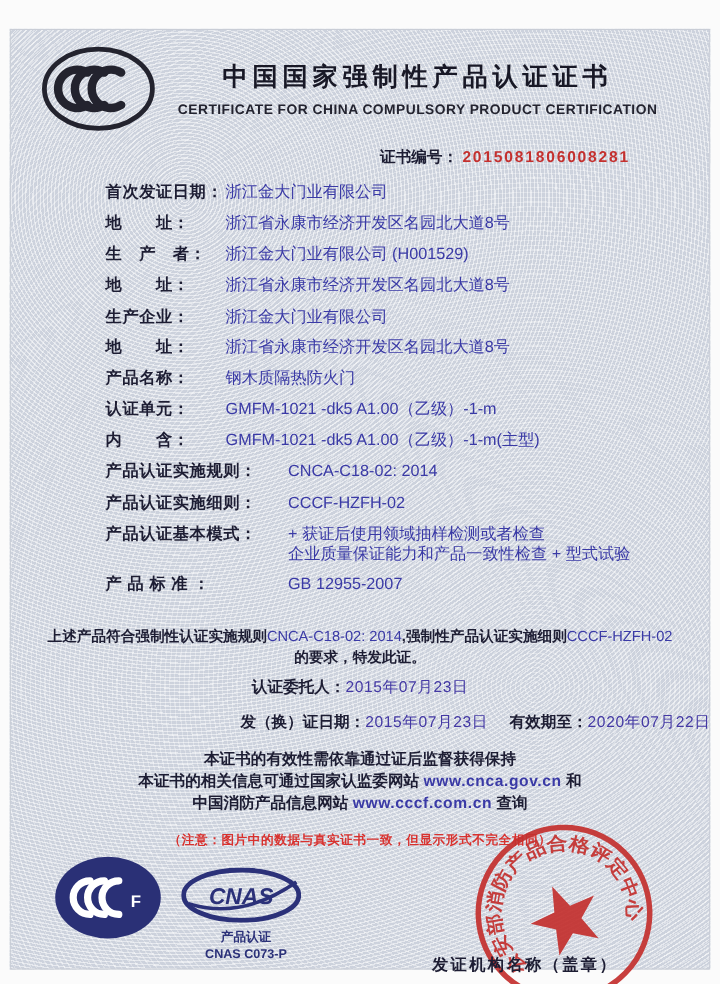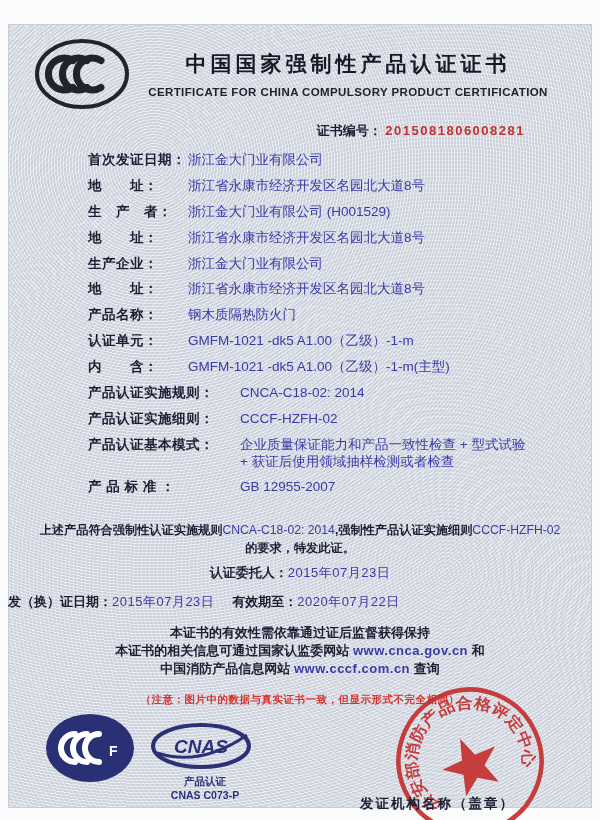--- a/index.html
+++ b/index.html
@@ -40,21 +40,21 @@
   .row{display:flex;padding-left:80px;margin-bottom:9px;font-size:13.5px;line-height:1.25;}
   .row .lbl{flex:none;width:100px;font-weight:bold;color:#1d1d33;letter-spacing:0.5px;}
   .row.wide .lbl{width:152px;}
   .row .val{color:#3a3aa6;padding-right:8px;}
   .row .val .val-line{display:block;}
   
   .statement{margin-top:26px;text-align:center;font-size:12.2px;color:#1d1d33;font-weight:bold;line-height:1.45;padding:0 10px;}
   .statement .code{color:#3a3aa6;font-weight:normal;}
   .stmt-line3{margin-top:6px;font-size:13px;}
   .date-val{color:#4338a4;font-weight:normal;letter-spacing:0.5px;}
-  .issue-line{margin-top:11px;text-align:left;font-size:13px;color:#1d1d33;font-weight:bold;}
+  .issue-line{margin-top:11px;text-align:right;font-size:13px;color:#1d1d33;font-weight:bold;}
   .issue-line .gap{display:inline-block;width:18px;}
   .validity-line{margin-top:13px;text-align:center;font-size:13px;font-weight:bold;color:#1d1d33;}
   .info-line{margin-top:0;text-align:center;font-size:13px;font-weight:bold;color:#1d1d33;}
   .info-line .url{color:#3a3aa6;font-weight:bold;letter-spacing:0.5px;}
   .red-notice{margin-top:15px;text-align:center;font-size:10.5px;font-weight:bold;color:#d8312e;letter-spacing:0.5px;}
   
   .footer{position:relative;height:132px;margin-top:4px;}
   .cccf-logo{position:absolute;left:37px;top:2px;width:90px;height:70px;}
   .cnas-logo{position:absolute;left:143px;top:12px;width:100px;height:46px;}
   .cnas-caption{position:absolute;left:142px;top:64px;width:110px;text-align:center;
@@ -126,22 +126,22 @@
       <span class="lbl">产品认证实施规则：</span>
       <span class="val">CNCA-C18-02: 2014</span>
     </div>
     <div class="row wide">
       <span class="lbl">产品认证实施细则：</span>
       <span class="val">CCCF-HZFH-02</span>
     </div>
     <div class="row wide">
       <span class="lbl">产品认证基本模式：</span>
       <span class="val">
+          <span class="val-line">+ 获证后使用领域抽样检测或者检查</span>
           <span class="val-line">企业质量保证能力和产品一致性检查 + 型式试验</span>
-          <span class="val-line">+ 获证后使用领域抽样检测或者检查</span>
         </span>
     </div>
     <div class="row wide">
       <span class="lbl">产 品 标 准 ：</span>
       <span class="val">GB 12955-2007</span>
     </div>
   </div>
 
   <div class="statement">
     <div><span>上述产品符合强制性认证实施规则</span><span class="code">CNCA-C18-02: 2014</span><span>,强制性产品认证实施细则</span><span class="code">CCCF-HZFH-02</span></div>

